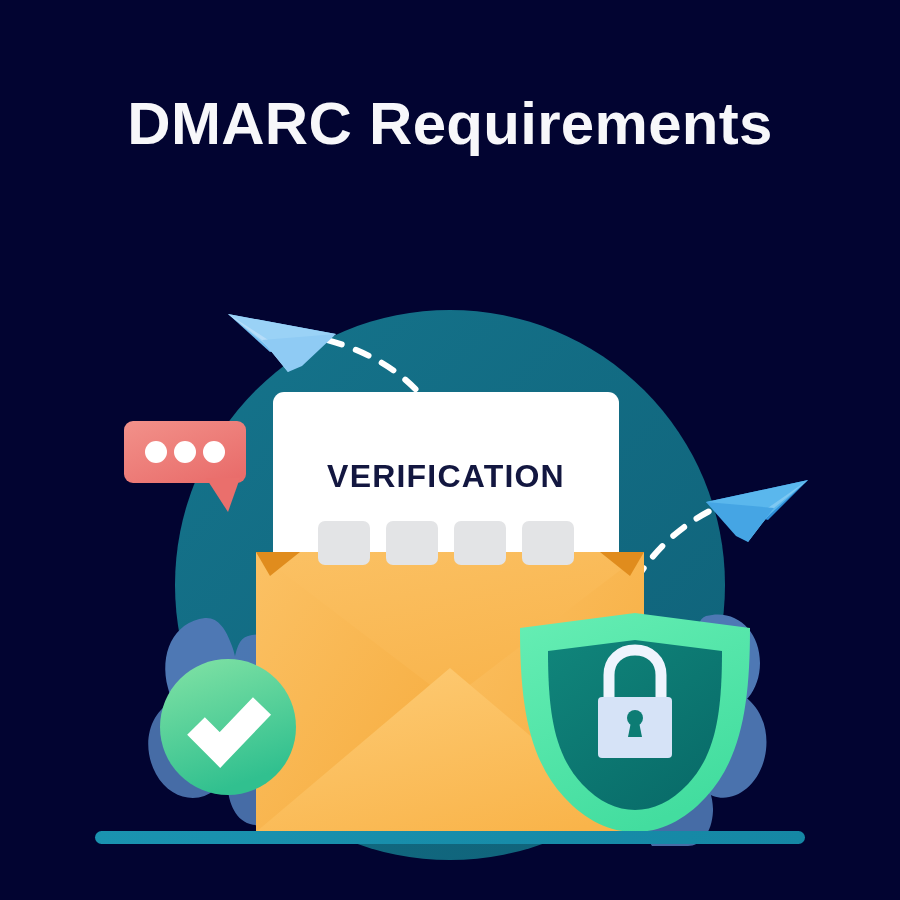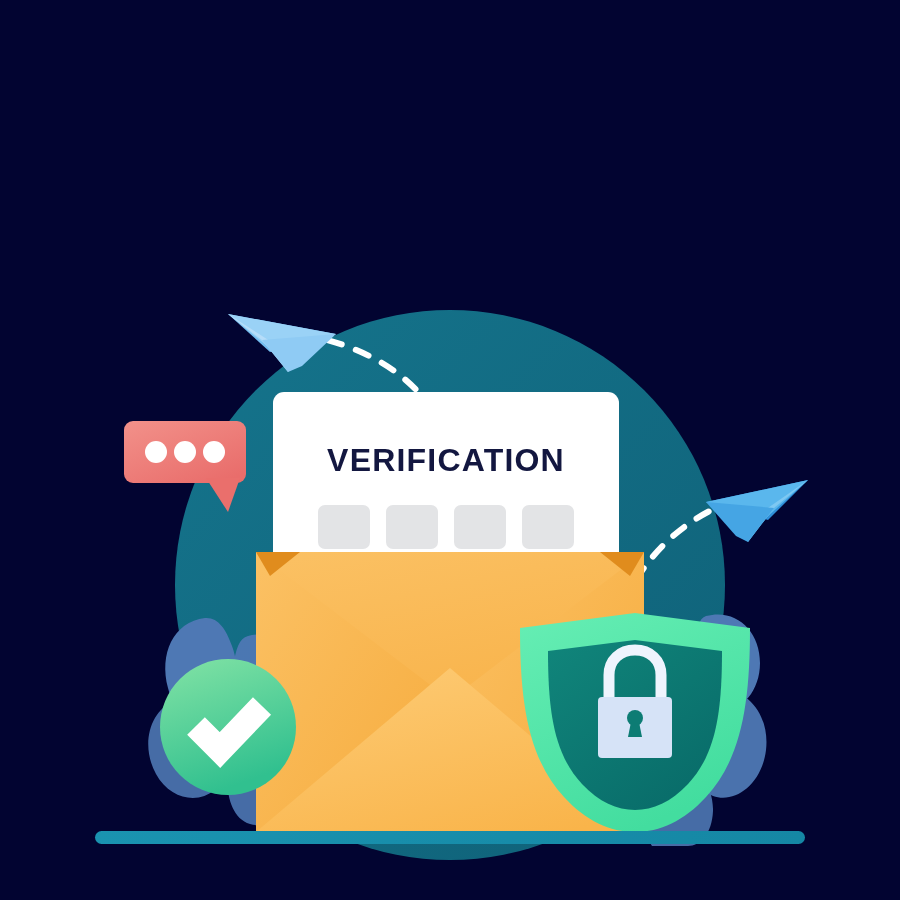--- a/index.html
+++ b/index.html
@@ -53,21 +53,21 @@
   
   #card-text {
     position: absolute;
     left: 273px;
     top: 392px;
     width: 346px;
     z-index: 40;
     pointer-events: none;
   }
   #card-heading {
-    margin: 0;
+    margin: 16px;
     padding-top: 50px;
     text-align: center;
     color: #131740;
     font-family: "Liberation Sans", sans-serif;
     font-size: 32px;
     font-weight: bold;
     letter-spacing: 1.2px;
   }
   #otp-row {
     display: flex;
@@ -228,15 +228,16 @@
     <h2 id="card-heading">VERIFICATION</h2>
     <div id="otp-row">
       <div class="otp-box"></div>
       <div class="otp-box"></div>
       <div class="otp-box"></div>
       <div class="otp-box"></div>
     </div>
   </div>
 
   <div id="title-block">
+    <span class="title-line">DMARC Requirements</span>
   </div>
 
 </div>
 
 </body></html>

